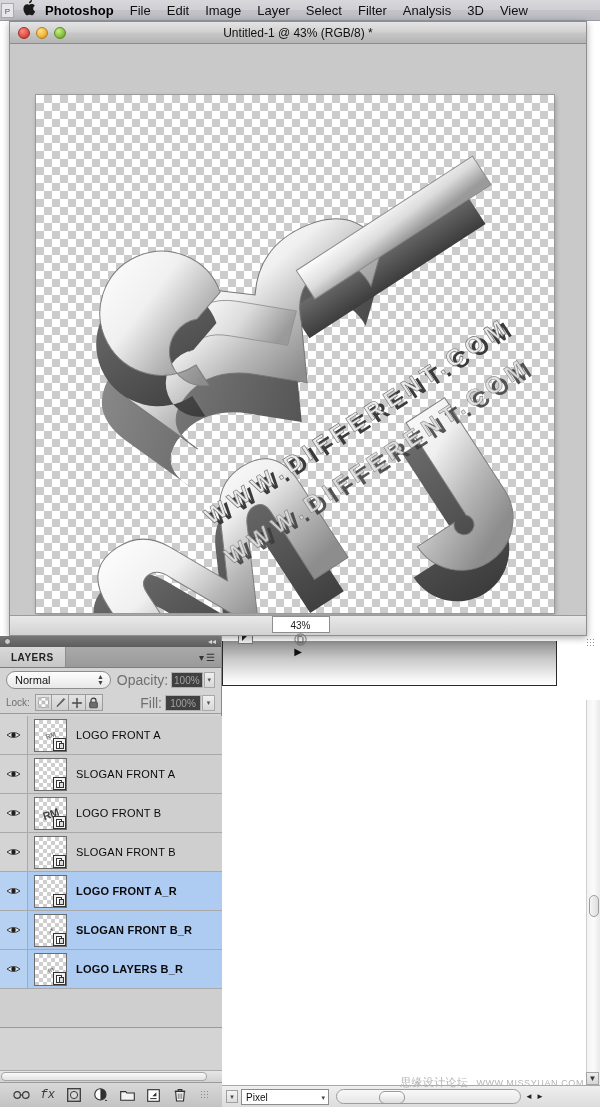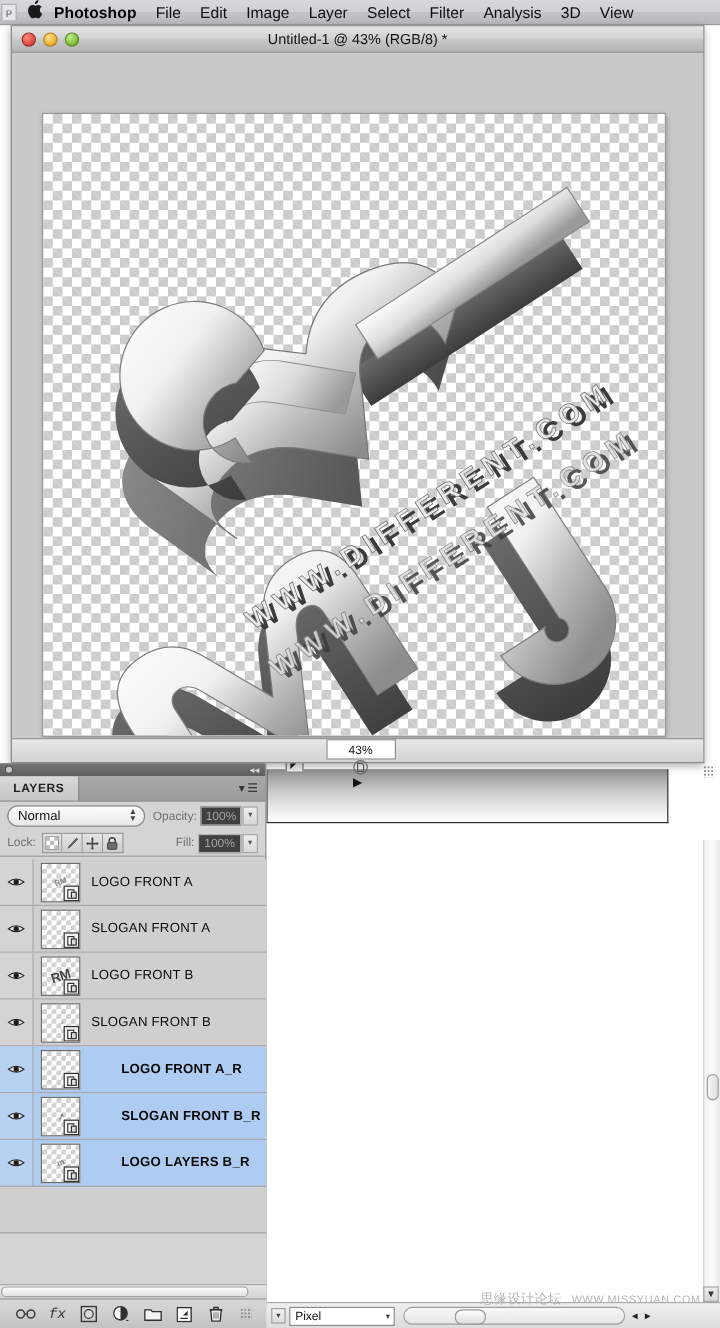--- a/index.html
+++ b/index.html
@@ -189,21 +189,21 @@
     height: 18px; background: linear-gradient(to bottom,#fdfdfd,#e8e8e8);
     border: 1px solid #8d8d8d; border-radius: 9px;
     display: flex; align-items: center; padding-left: 8px;
     font-size: 11px; color: #111; box-sizing: border-box; position: relative;
   }
   .combo .spin {
     position: absolute; right: 6px; top: 2px; font-size: 7px; line-height: 6px;
     color: #444; display: flex; flex-direction: column; align-items: center;
   }
   #blendmode { width: 120px; }
-  .fieldlabel { font-size: 10px; color: #6f6f6f; margin-left: 6px; }
+  .fieldlabel { font-size: 14px; color: #6f6f6f; margin-left: 6px; }
   .numfield {
     width: 36px; height: 16px; margin-left: 3px;
     background: #404040; border: 1px solid #b0b0b0;
     font-size: 10px; color: #a3a3a3; text-align: center; line-height: 15px;
     box-sizing: border-box;
   }
   .numdrop {
     width: 13px; height: 16px; margin-left: 1px;
     background: linear-gradient(to bottom,#efefef,#d8d8d8);
     border: 1px solid #a8a8a8; box-sizing: border-box;
@@ -272,21 +272,21 @@
     border: 1px solid #333; background: #fff; box-sizing: border-box;
   }
   .thumb .sobadge::after {
     content: ""; position: absolute; right: 1px; bottom: 1px; width: 5px; height: 6px;
     border: 1px solid #333; background: #ddd; box-sizing: border-box;
   }
   .layerrow .namecell {
     flex: 1; font-size: 11px; color: #0a0a0a; padding-left: 4px;
     letter-spacing: 0.2px; white-space: nowrap; overflow: hidden;
   }
-  .layerrow.selected .namecell { font-weight: bold; margin-left: 25px; }
+  .layerrow.selected .namecell { font-weight: bold; }
   #layerlist-empty {
     position: absolute; left: 0; top: 392px; width: 222px; height: 67px;
     background: #d4d4d4;
   }
   #panel-bottombar {
     position: absolute; left: 0; bottom: 0; width: 222px; height: 25px;
     background: linear-gradient(to bottom,#d8d8d8,#c3c3c3);
     border-top: 1px solid #9b9b9b;
     display: flex; align-items: center; justify-content: space-around;
     padding: 0 8px; box-sizing: border-box;

